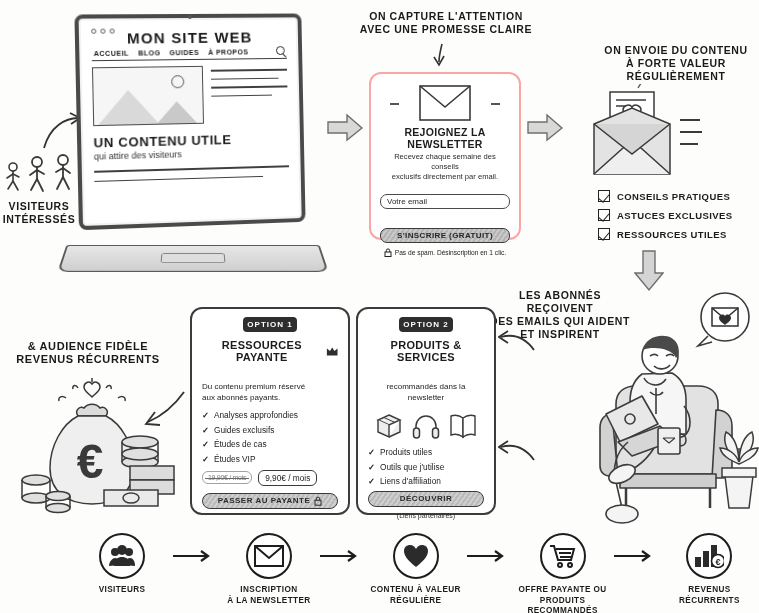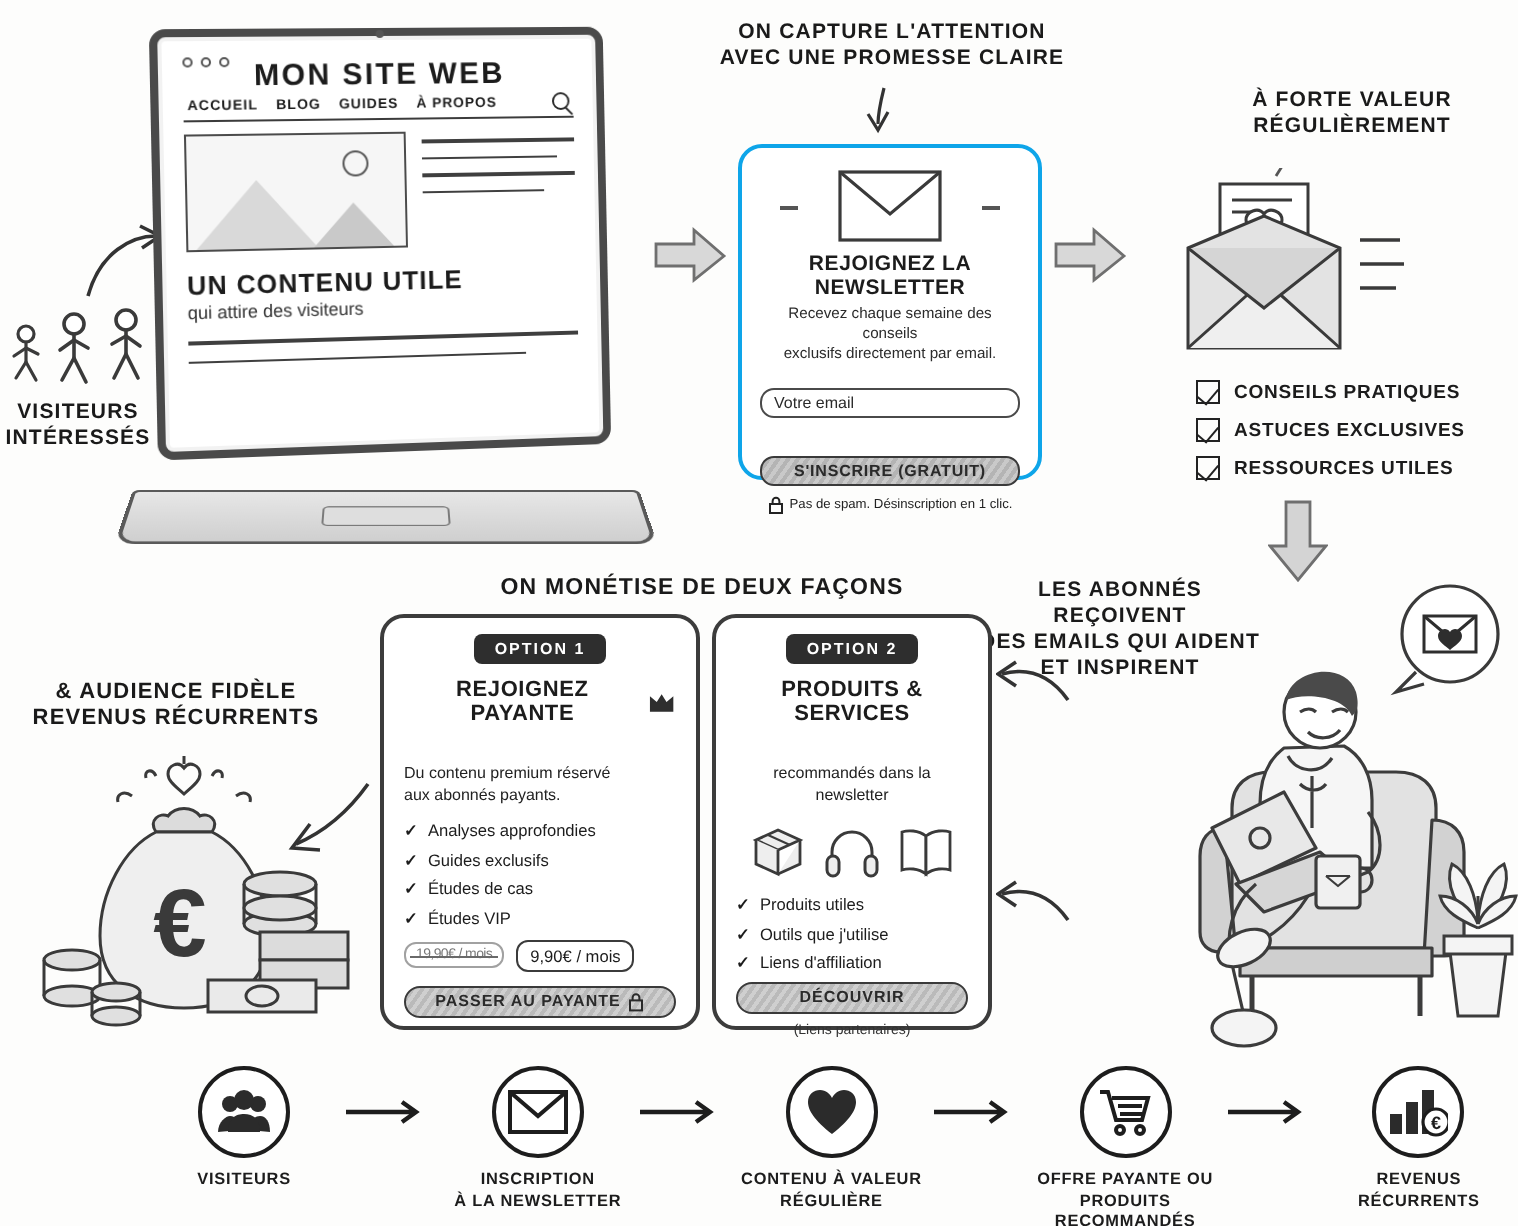--- a/index.html
+++ b/index.html
@@ -95,21 +95,21 @@
     background: #dedede;
   }
 
   
   #visitors { left: 2px; top: 152px; width: 74px; text-align: center; }
   .walkers { display: flex; align-items: flex-end; gap: 2px; justify-content: center; height: 44px; }
 
   
   #nl-card {
     left: 369px; top: 72px; width: 152px; height: 168px;
-    border: 2px solid #0ea5e9; border-radius: 12px; background: #fff;
+    border: 2px solid #fca5a5; border-radius: 12px; background: #fff;
     padding: 8px 9px;
   }
   .env-wrap { display: flex; justify-content: center; align-items: center; height: 42px; position: relative; }
   .dash-l, .dash-r { position: absolute; top: 21px; width: 9px; height: 1.6px; background: #555; }
   .dash-l { left: 10px; } .dash-r { right: 10px; }
   .nl-title { text-align: center; font-size: 10.5px; font-weight: 700; letter-spacing: .3px; margin-top: 2px; }
   .nl-sub { text-align: center; font-size: 7.6px; line-height: 10px; margin-top: 2px; color: #2b2b2b; }
   .nl-input {
     margin-top: 12px; height: 15px; border: 1.4px solid #4a4a4a; border-radius: 7px;
     font-size: 8px; color: #2a2a2a; display: flex; align-items: center; padding: 0 6px;
@@ -140,21 +140,21 @@
   .chk-txt { font-size: 9.5px; font-weight: 700; letter-spacing: .4px; }
 
   
   .opt-card {
     position: absolute; border: 2px solid #3c3c3c; border-radius: 12px; background: #fff;
     padding: 8px 10px;
   }
   #opt1 { left: 190px; top: 307px; width: 160px; height: 208px; }
   #opt2 { left: 356px; top: 307px; width: 140px; height: 208px; }
   .opt-badge {
-    display: block; margin: 0 auto; width: 66px; height: 15px; border-radius: 4px;
+    display: block; margin: 0 auto; width: 54px; height: 15px; border-radius: 4px;
     background: #2e2e2e; color: #fff; font-size: 8px; font-weight: 700; letter-spacing: 1px;
     text-align: center; line-height: 15px;
   }
   .opt-title {
     text-align: center; font-size: 11px; font-weight: 700; letter-spacing: .3px;
     margin-top: 7px; display: flex; align-items: center; justify-content: center; gap: 4px;
   }
   .opt-desc { font-size: 8px; line-height: 11px; margin-top: 18px; color: #222; }
   .opt-desc.center { text-align: center; }
   .feat { margin-top: 7px; }
@@ -213,20 +213,21 @@
   <div class="abs hdr-label" id="hdr-attention">
     <div>ON CAPTURE L'ATTENTION</div>
     <div>AVEC UNE PROMESSE CLAIRE</div>
   </div>
   <svg class="abs" style="left:430px;top:43px" width="22" height="26">
     <path d="M12 1 C10 9, 9 14, 9 19" stroke="#333" stroke-width="1.6" fill="none"></path>
     <path d="M4 14 L9 22 L14 13" stroke="#333" stroke-width="1.6" fill="none"></path>
   </svg>
 
   <div class="abs hdr-label" id="hdr-envoie">
+    <div>ON ENVOIE DU CONTENU</div>
     <div>À FORTE VALEUR RÉGULIÈREMENT</div>
   </div>
 
   <div class="abs" id="visitors">
     <div class="walkers">
       <svg width="20" height="34" viewBox="0 0 20 34">
           <g stroke="#3a3a3a" stroke-width="1.6" fill="#fff" stroke-linecap="round">
         <circle cx="10" cy="5" r="4"></circle>
             <path d="M10 9 v10"></path>
             <path d="M10 12 l-6 4 M10 12 l6 3"></path>
@@ -432,26 +433,25 @@
         <path d="M23 44 C34 34 40 22 36 12 C28 16 24 28 23 40"></path>
         <path d="M23 44 C14 40 6 36 4 28 C12 28 20 34 23 42"></path>
         <path d="M23 44 C32 40 40 36 42 28 C34 28 26 34 23 42"></path>
         <path d="M23 42 V28"></path>
         <path d="M9 56 h28 l-4 32 h-20 z"></path>
         <path d="M6 48 h34 v9 h-34 z"></path>
       </g>
     </svg>
   </div>
 
-  <div class="abs hdr-label" id="hdr-monetise" style="font-size:11.5px">ON MONÉTISE DE DEUX FAÇONS</div>
 
   <div class="opt-card" id="opt1">
     <span class="opt-badge">OPTION 1</span>
     <div class="opt-title">
-      <span>REJOIGNEZ PAYANTE</span>
+      <span>RESSOURCES PAYANTE</span>
       <svg width="14" height="11" viewBox="0 0 14 11">
         <path d="M1 10 L1 2 L4.5 5 L7 1 L9.5 5 L13 2 L13 10 Z" fill="#2e2e2e"></path>
       </svg>
     </div>
     <div class="opt-desc">
       <div>Du contenu premium réservé</div>
       <div>aux abonnés payants.</div>
     </div>
     <div class="feat">
       <div>

